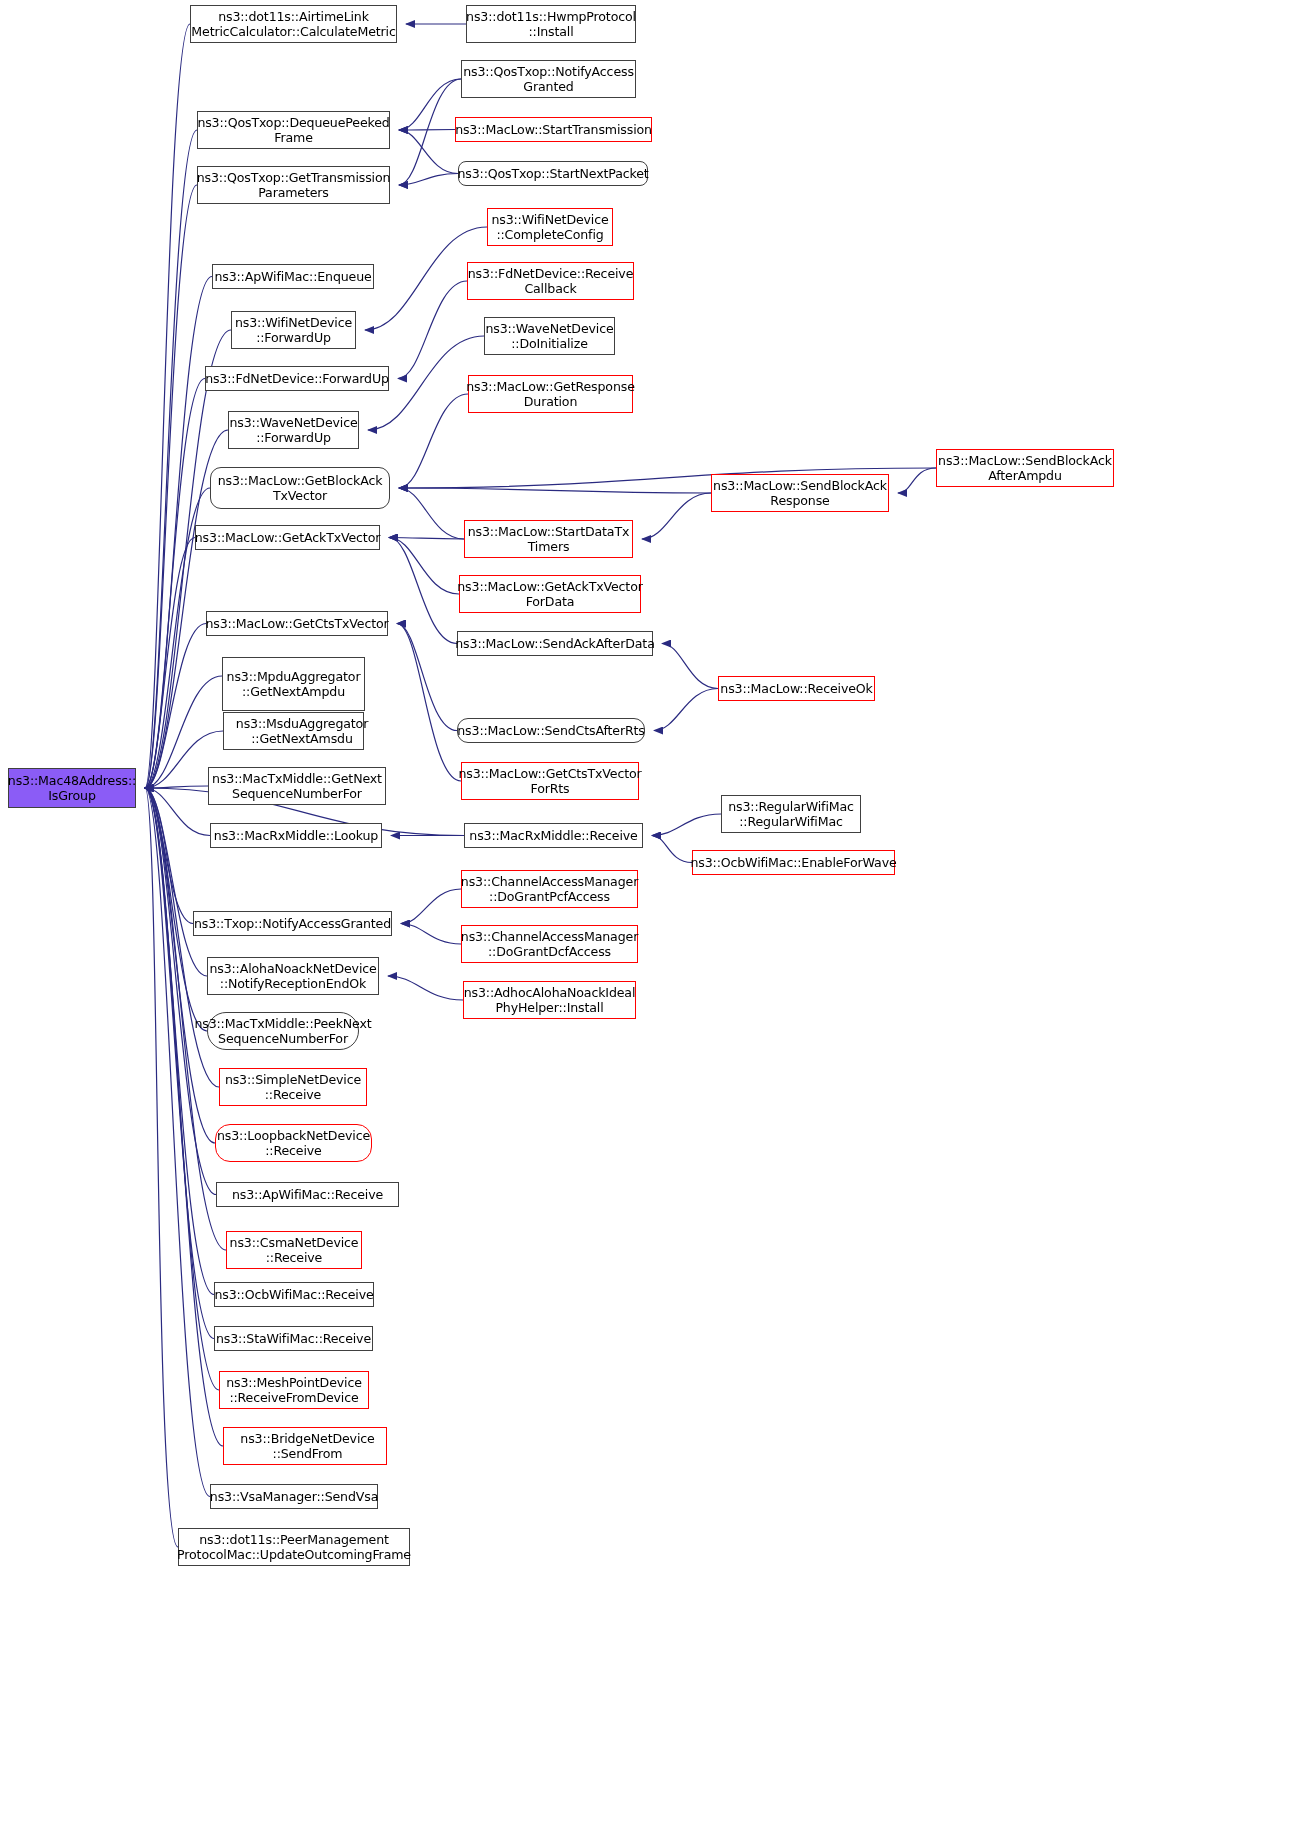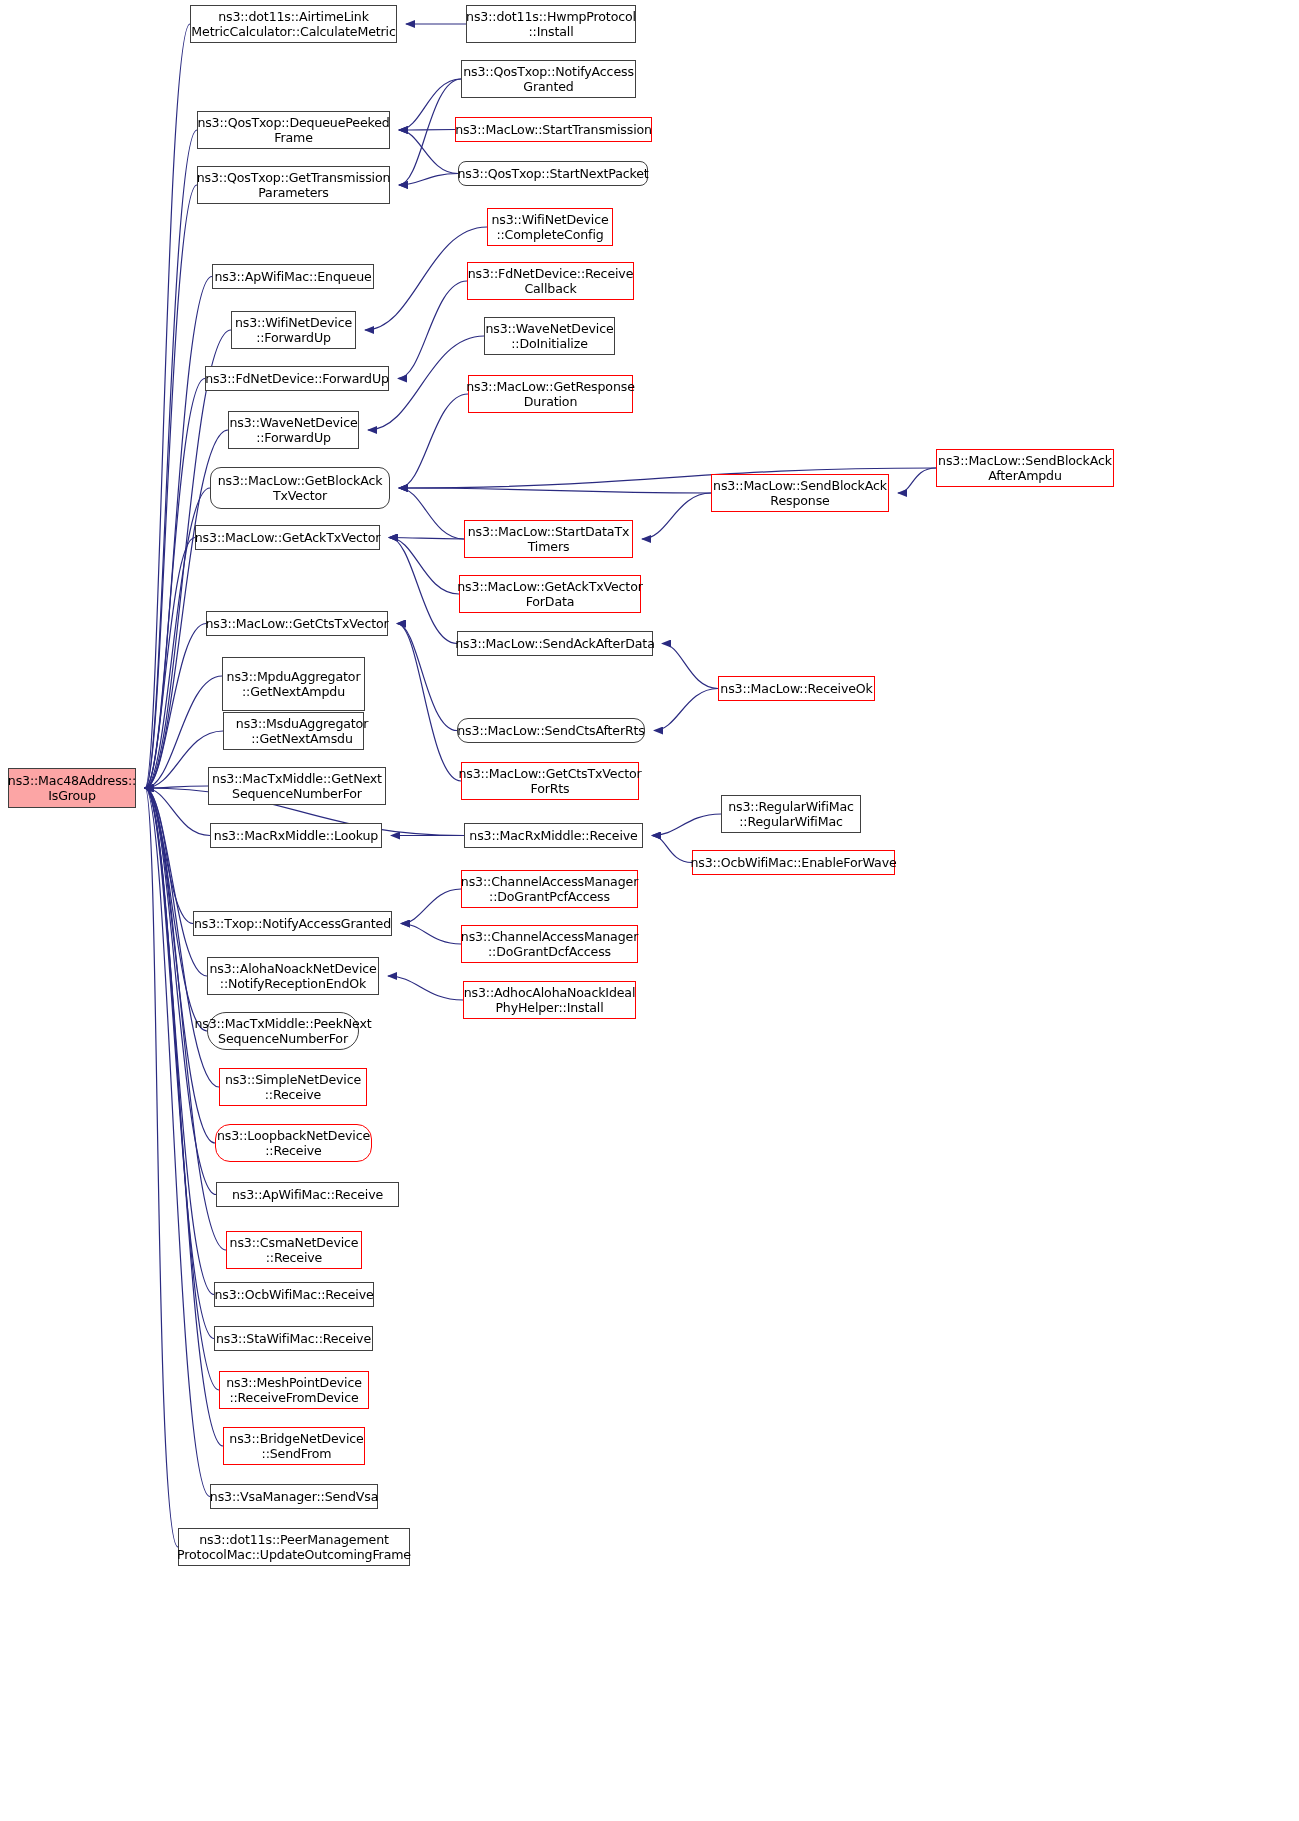--- a/index.html
+++ b/index.html
@@ -39,21 +39,21 @@
     color: #000000;
     padding: 1px 3px;
     letter-spacing: -0.15px;
     white-space: pre-line;
     z-index: 2;
   }
   .node.red {
     border: 1px solid #ff0000;
   }
   .node.current {
-    background: #fca5a5;
+    background: #8b5cf6;
     border: 1px solid #404040;
   }
 </style>
 </head>
 <body>
 
 <div id="canvas">
   <svg id="edges" xmlns="http://www.w3.org/2000/svg">
     <defs>
       <marker id="arrow" markerWidth="10" markerHeight="8" refX="9" refY="4" orient="auto" markerUnits="userSpaceOnUse">
@@ -191,19 +191,19 @@
 ::Receive</div>
       <div class="node red" style="left: 215px; top: 1124px; width: 157px; height: 38px; border-radius: 15px;">ns3::LoopbackNetDevice
 ::Receive</div>
       <div class="node" style="left: 216px; top: 1182px; width: 183px; height: 25px;">ns3::ApWifiMac::Receive</div>
       <div class="node red" style="left: 226px; top: 1231px; width: 136px; height: 38px;">ns3::CsmaNetDevice
 ::Receive</div>
       <div class="node" style="left: 214px; top: 1282px; width: 160px; height: 25px;">ns3::OcbWifiMac::Receive</div>
       <div class="node" style="left: 214px; top: 1326px; width: 159px; height: 25px;">ns3::StaWifiMac::Receive</div>
       <div class="node red" style="left: 219px; top: 1371px; width: 150px; height: 38px;">ns3::MeshPointDevice
 ::ReceiveFromDevice</div>
-      <div class="node red" style="left: 223px; top: 1427px; width: 142px; height: 38px; padding-left: 8px;">ns3::BridgeNetDevice
+      <div class="node red" style="left: 223px; top: 1427px; width: 164px; height: 38px; padding-left: 8px;">ns3::BridgeNetDevice
 ::SendFrom</div>
       <div class="node" style="left: 210px; top: 1484px; width: 168px; height: 25px;">ns3::VsaManager::SendVsa</div>
       <div class="node" style="left: 178px; top: 1528px; width: 232px; height: 38px;">ns3::dot11s::PeerManagement
 ProtocolMac::UpdateOutcomingFrame</div>
     </div>
 </div>
 
 </body></html>

